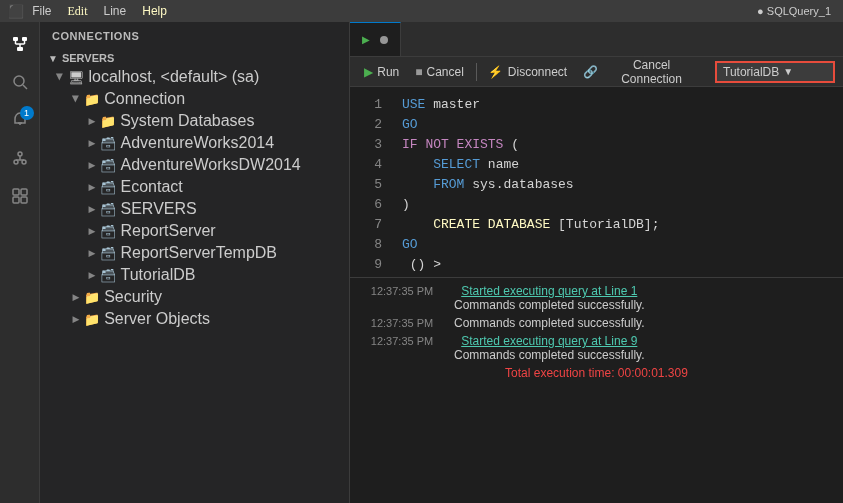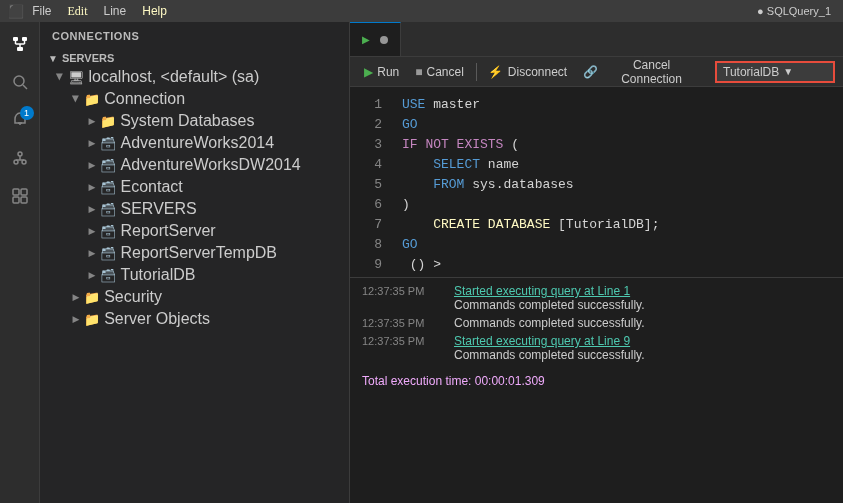--- a/index.html
+++ b/index.html
@@ -50,26 +50,26 @@
     
     .editor-area { flex: 1; overflow: hidden; background: #1e1e1e; display: flex; font-family: 'Consolas', 'Courier New', monospace; font-size: 13px; }
     .line-numbers { width: 40px; background: #1e1e1e; color: #858585; padding: 8px 0; text-align: right; padding-right: 8px; line-height: 1.5; user-select: none; }
     .line-numbers div { line-height: 20px; }
     .code-content { flex: 1; padding: 8px 12px; overflow: auto; line-height: 20px; color: #d4d4d4; }
     .code-content .line { height: 20px; white-space: pre; }
 
     
     .messages-panel { height: 160px; background: #1e1e1e; border-top: 1px solid #3c3c3c; display: flex; flex-direction: column; overflow: hidden; }
     .messages-header { padding: 6px 12px; font-size: 12px; font-weight: 600; color: #cccccc; border-bottom: 1px solid #3c3c3c; }
-    .messages-content { flex: 1; overflow-y: auto; padding: 4px 12px; }
+    .messages-content { flex: 1; overflow-y: auto; padding: 4px 12px; text-align: center; }
     .message-row { display: flex; align-items: flex-start; padding: 2px 0; gap: 12px; }
     .msg-time { color: #858585; font-size: 11px; white-space: nowrap; min-width: 80px; margin-top: 1px; }
     .msg-link { color: #4ec9b0; text-decoration: underline; cursor: pointer; }
     .msg-success { color: #cccccc; }
-    .msg-total { color: #f0abfc; margin-top: 10px; }
+    .msg-total { color: #ef4444; margin-top: 2px; }
   </style>
 </head>
 <body>
 
 <div style="height:22px; background:#3c3c3c; display:flex; align-items:center; padding:0 8px; position:relative;">
   <span style="font-size:13px; margin-right:8px; color:#cccccc;">⬛</span>
   <div style="display:flex; gap:16px;">
     <span style="font-size:12px; color:#cccccc; cursor:pointer;">File</span>
     <span style="font-size:12px; color:#fef9c3; cursor:pointer;font-family:Liberation Serif, serif;">Edit</span>
     <span style="font-size:12px; color:#cccccc; cursor:pointer;">Line</span>

